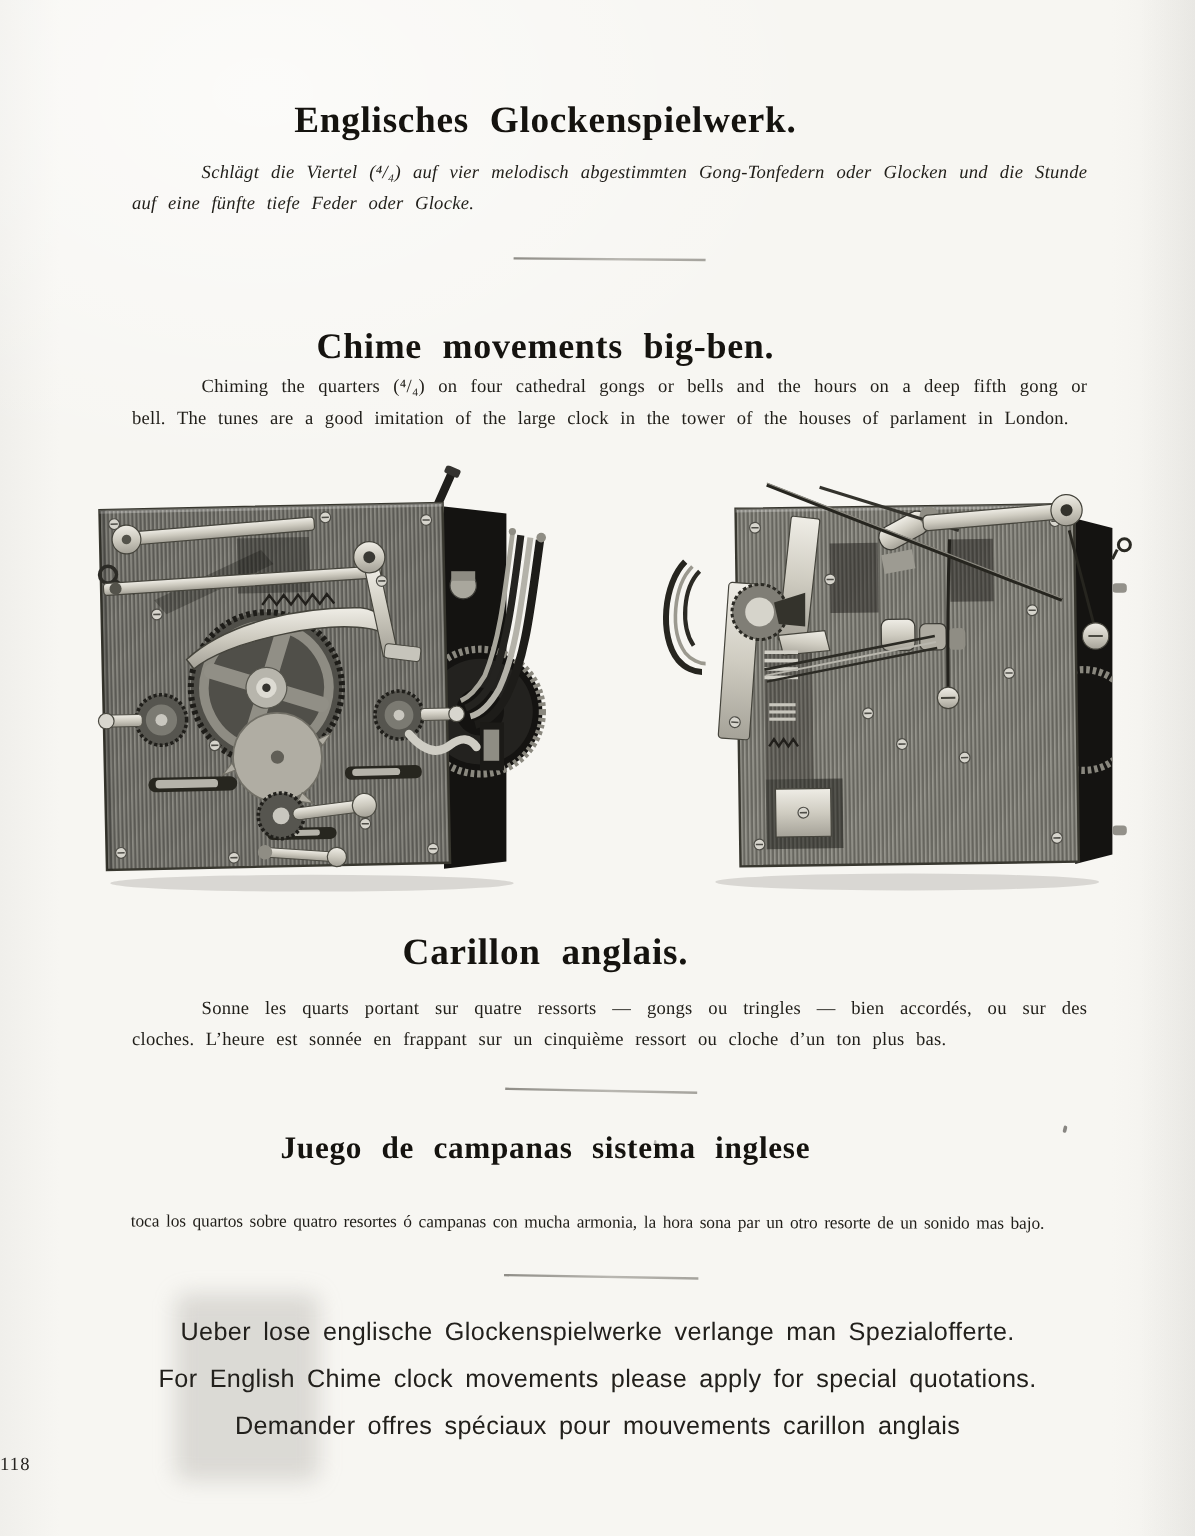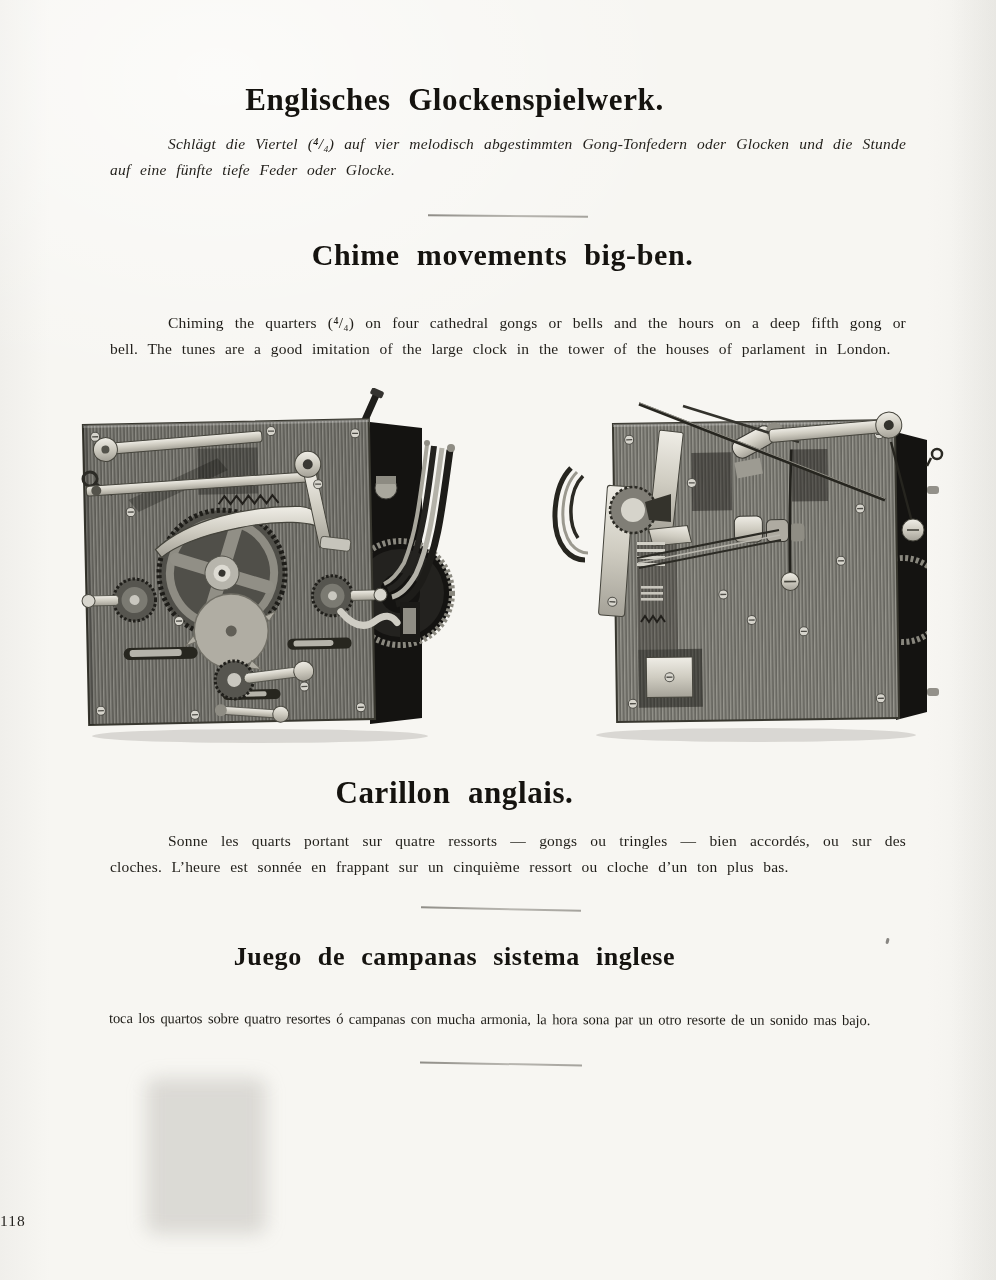--- a/index.html
+++ b/index.html
@@ -11,21 +11,21 @@
       #f6f5f1;
     font-family:"Liberation Serif", serif;
     color:#1d1b17;
   }
   .title {
     position:absolute; left:0; width:909px; text-align:center;
     font-weight:bold; color:#15130f; letter-spacing:0.6px; word-spacing:9px;
     font-family:"Liberation Serif", serif; white-space:nowrap;
   }
   #title-de { top:82px;  font-size:31px; }
-  #title-en { top:238px; font-size:30px;padding-left:48px; }
+  #title-en { top:272px; font-size:30px; }
   #title-fr { top:775px; font-size:31px; }
   #title-es { top:942px; font-size:26px; }
   .body-par {
     position:absolute; left:110px; width:796px;
     font-size:15.5px; line-height:26px; letter-spacing:0.2px; word-spacing:5.5px;
     text-align:justify; color:#201e19;
   }
   .indent { text-indent:58px; }
   #para-de { top:131px;font-style:italic; }
   #para-en { top:310px; }
@@ -321,19 +321,24 @@
   <div class="divider" id="div-2"></div>
 
   <div class="title" id="title-es">Juego de campanas sistema inglese</div>
 
   <div class="body-par" id="para-es">toca los quartos sobre quatro resortes ó campanas con mucha armonia, la hora sona par un otro resorte de un sonido mas bajo.</div>
 
   <div class="divider" id="div-3"></div>
 
   <div class="smudge-footer"></div>
 
+  <div id="footer-block">
+    <div>Ueber lose englische Glockenspielwerke verlange man Spezialofferte.</div>
+    <div>For English Chime clock movements please apply for special quotations.</div>
+    <div>Demander offres spéciaux pour mouvements carillon anglais</div>
+  </div>
 
   <div id="page-number">118</div>
 
   <div class="speck" id="speck-1"></div>
   <div class="speck" id="speck-2"></div>
 
 </div>
 
 </body></html>

